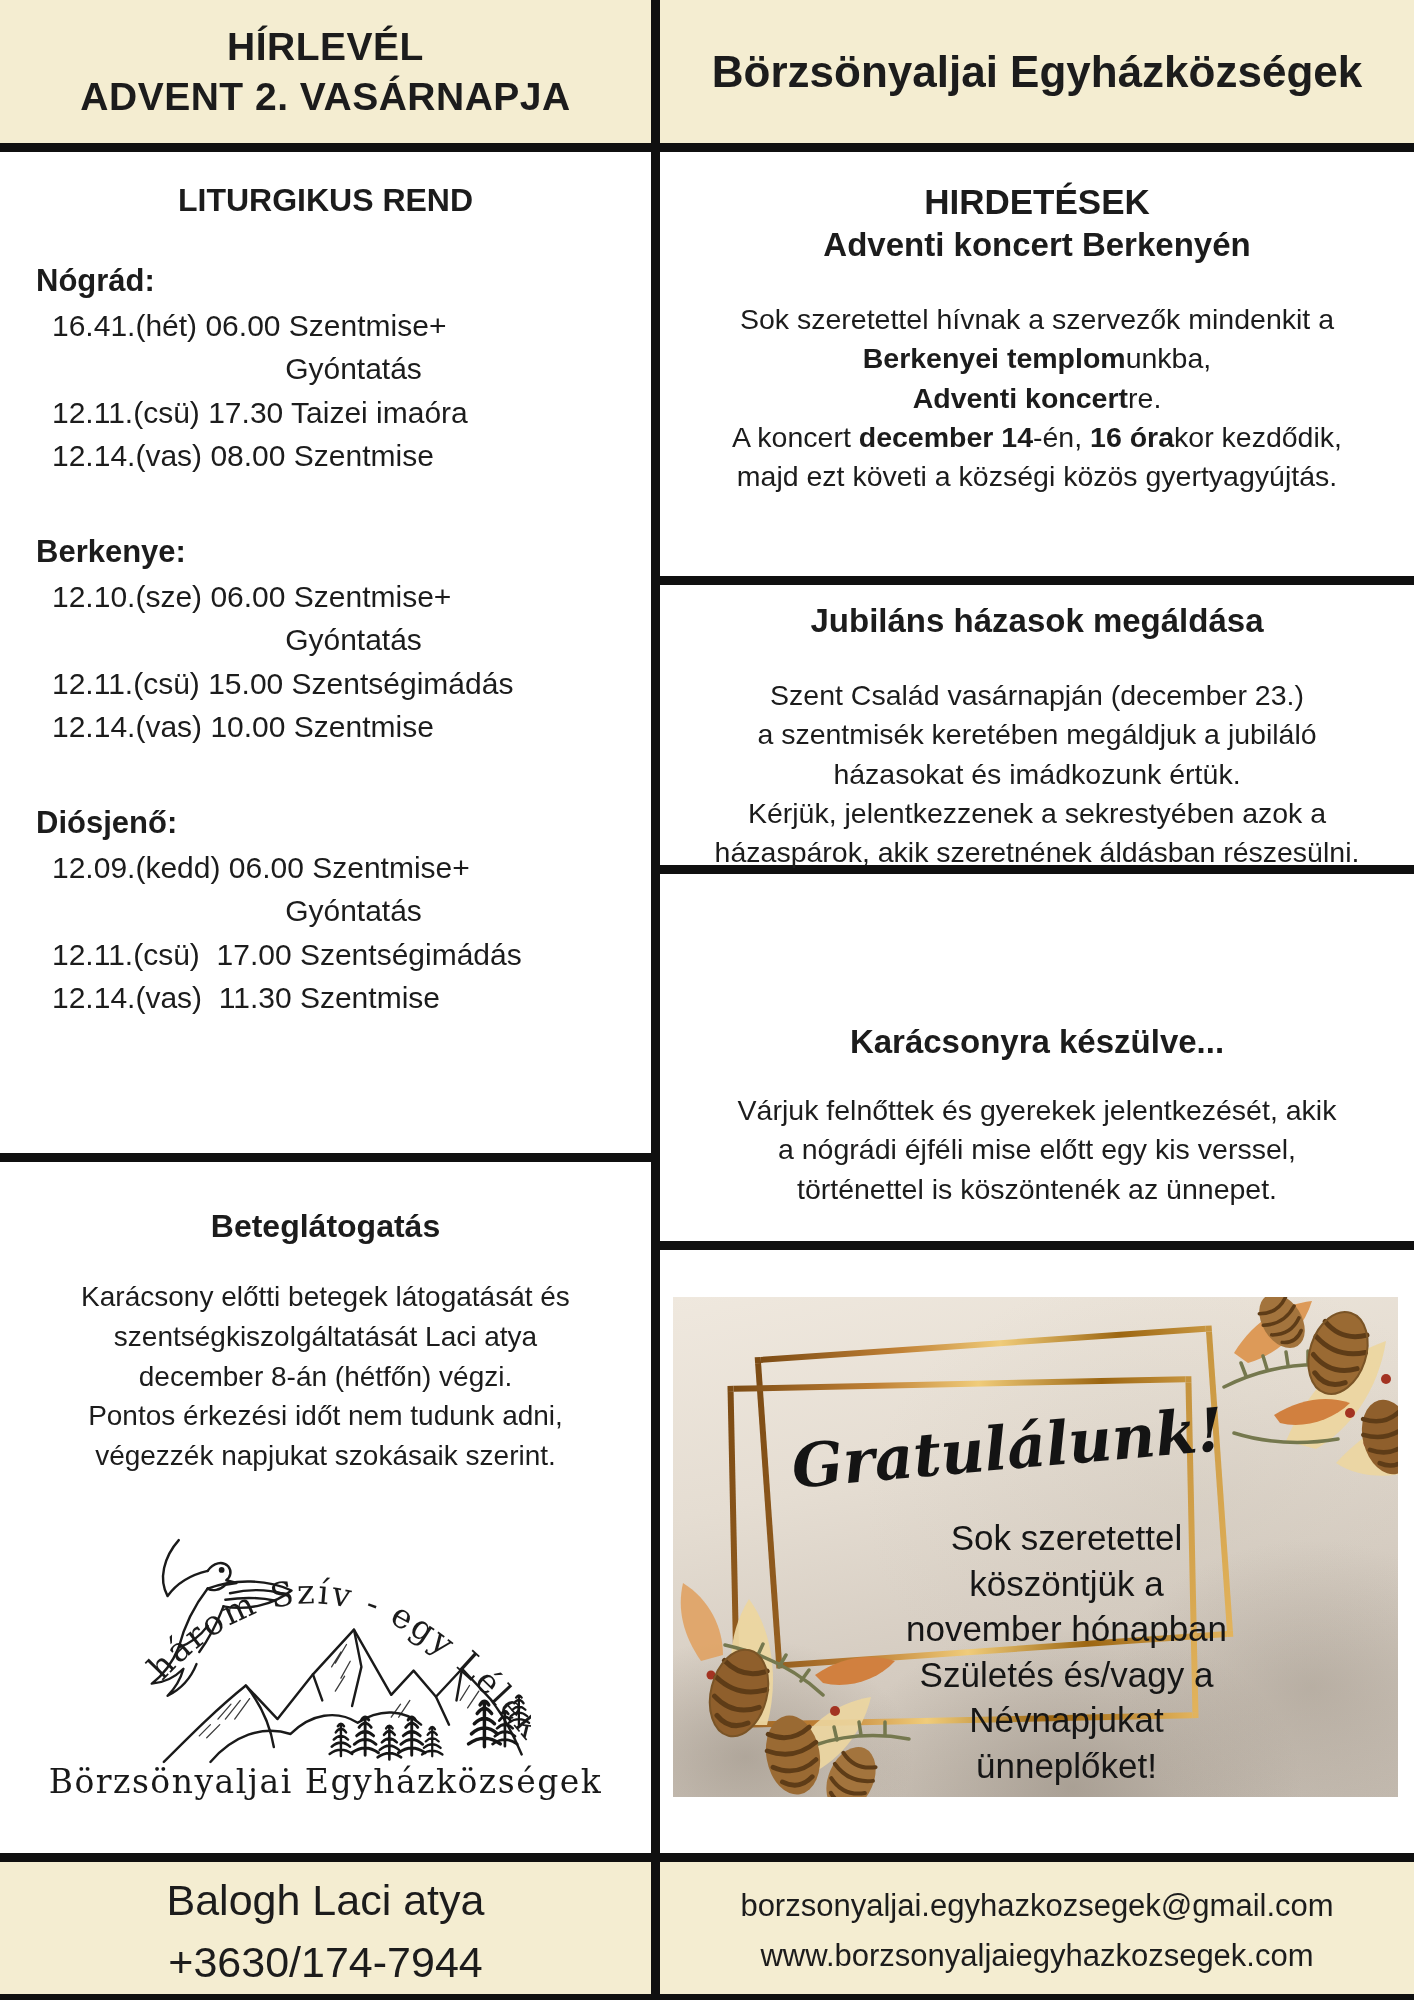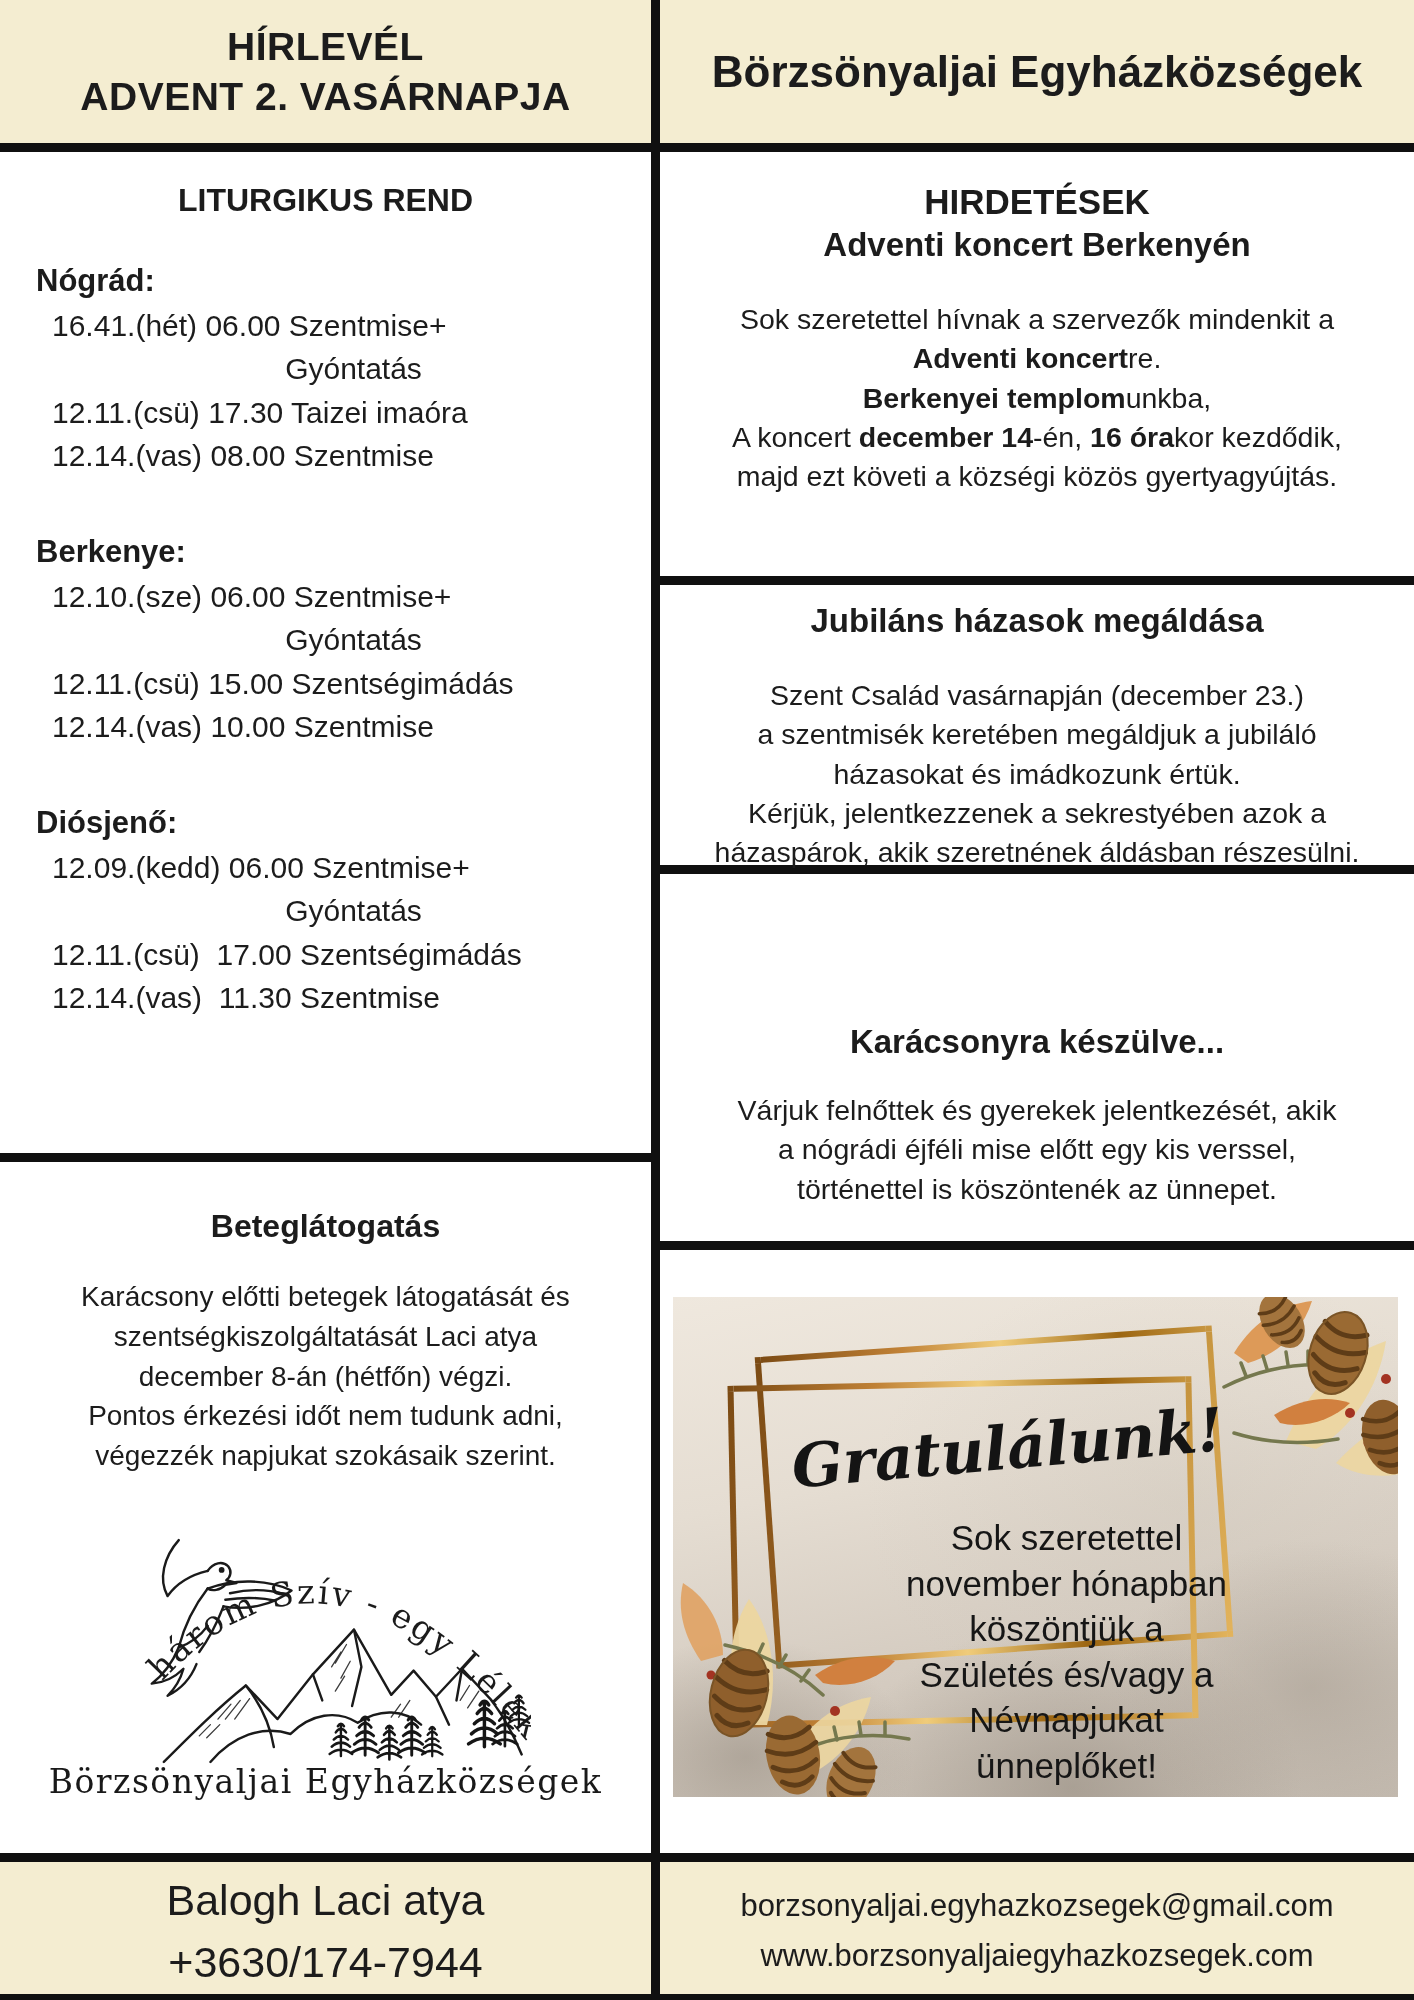--- a/index.html
+++ b/index.html
@@ -193,22 +193,22 @@
 
   <header class="rheader">
     <div>Börzsönyaljai Egyházközségek</div>
   </header>
 
   <section class="rsec s1">
     <h2 class="kicker">HIRDETÉSEK</h2>
     <h3>Adventi koncert Berkenyén</h3>
     <div class="sec-body" id="sec0">
         <div class="rline"><span>Sok szeretettel hívnak a szervezők mindenkit a</span></div>
+        <div class="rline"><span class="b">Berkenyei templom</span><span>unkba,</span></div>
         <div class="rline"><span class="b">Adventi koncert</span><span>re.</span></div>
-        <div class="rline"><span class="b">Berkenyei templom</span><span>unkba,</span></div>
         <div class="rline"><span>A koncert </span><span class="b">december 14</span><span>-én, </span><span class="b">16 óra</span><span>kor kezdődik,</span></div>
         <div class="rline"><span>majd ezt követi a községi közös gyertyagyújtás.</span></div>
       </div>
   </section>
 
   <section class="rsec s2">
     <h3>Jubiláns házasok megáldása</h3>
     <div class="sec-body" id="sec1">
         <div class="rline"><span>Szent Család vasárnapján (december 23.)</span></div>
         <div class="rline"><span>a szentmisék keretében megáldjuk a jubiláló</span></div>
@@ -291,22 +291,22 @@
         </g>
         <g transform="translate(186,214) rotate(24) scale(0.8)">
           <ellipse rx="28" ry="42" fill="#a3743d"></ellipse>
           <path d="M-22 -26 Q0 -12 22 -26 M-26 -9 Q0 6 26 -9 M-23 9 Q0 24 23 9 M-16 26 Q0 38 16 26" stroke="#5e3c17" stroke-width="5" fill="none" stroke-linecap="round"></path>
         </g>
       </svg>
 
       <div class="script">Gratulálunk!</div>
       <div class="card-lines" id="cardlines">
           <div class="card-line">Sok szeretettel</div>
+          <div class="card-line">köszöntjük a</div>
           <div class="card-line">november hónapban</div>
-          <div class="card-line">köszöntjük a</div>
           <div class="card-line">Születés és/vagy a</div>
           <div class="card-line">Névnapjukat</div>
           <div class="card-line">ünneplőket!</div>
         </div>
     </div>
   </section>
 
   <footer class="rfooter">
     <div>borzsonyaljai.egyhazkozsegek@gmail.com</div>
     <div>www.borzsonyaljaiegyhazkozsegek.com</div>

